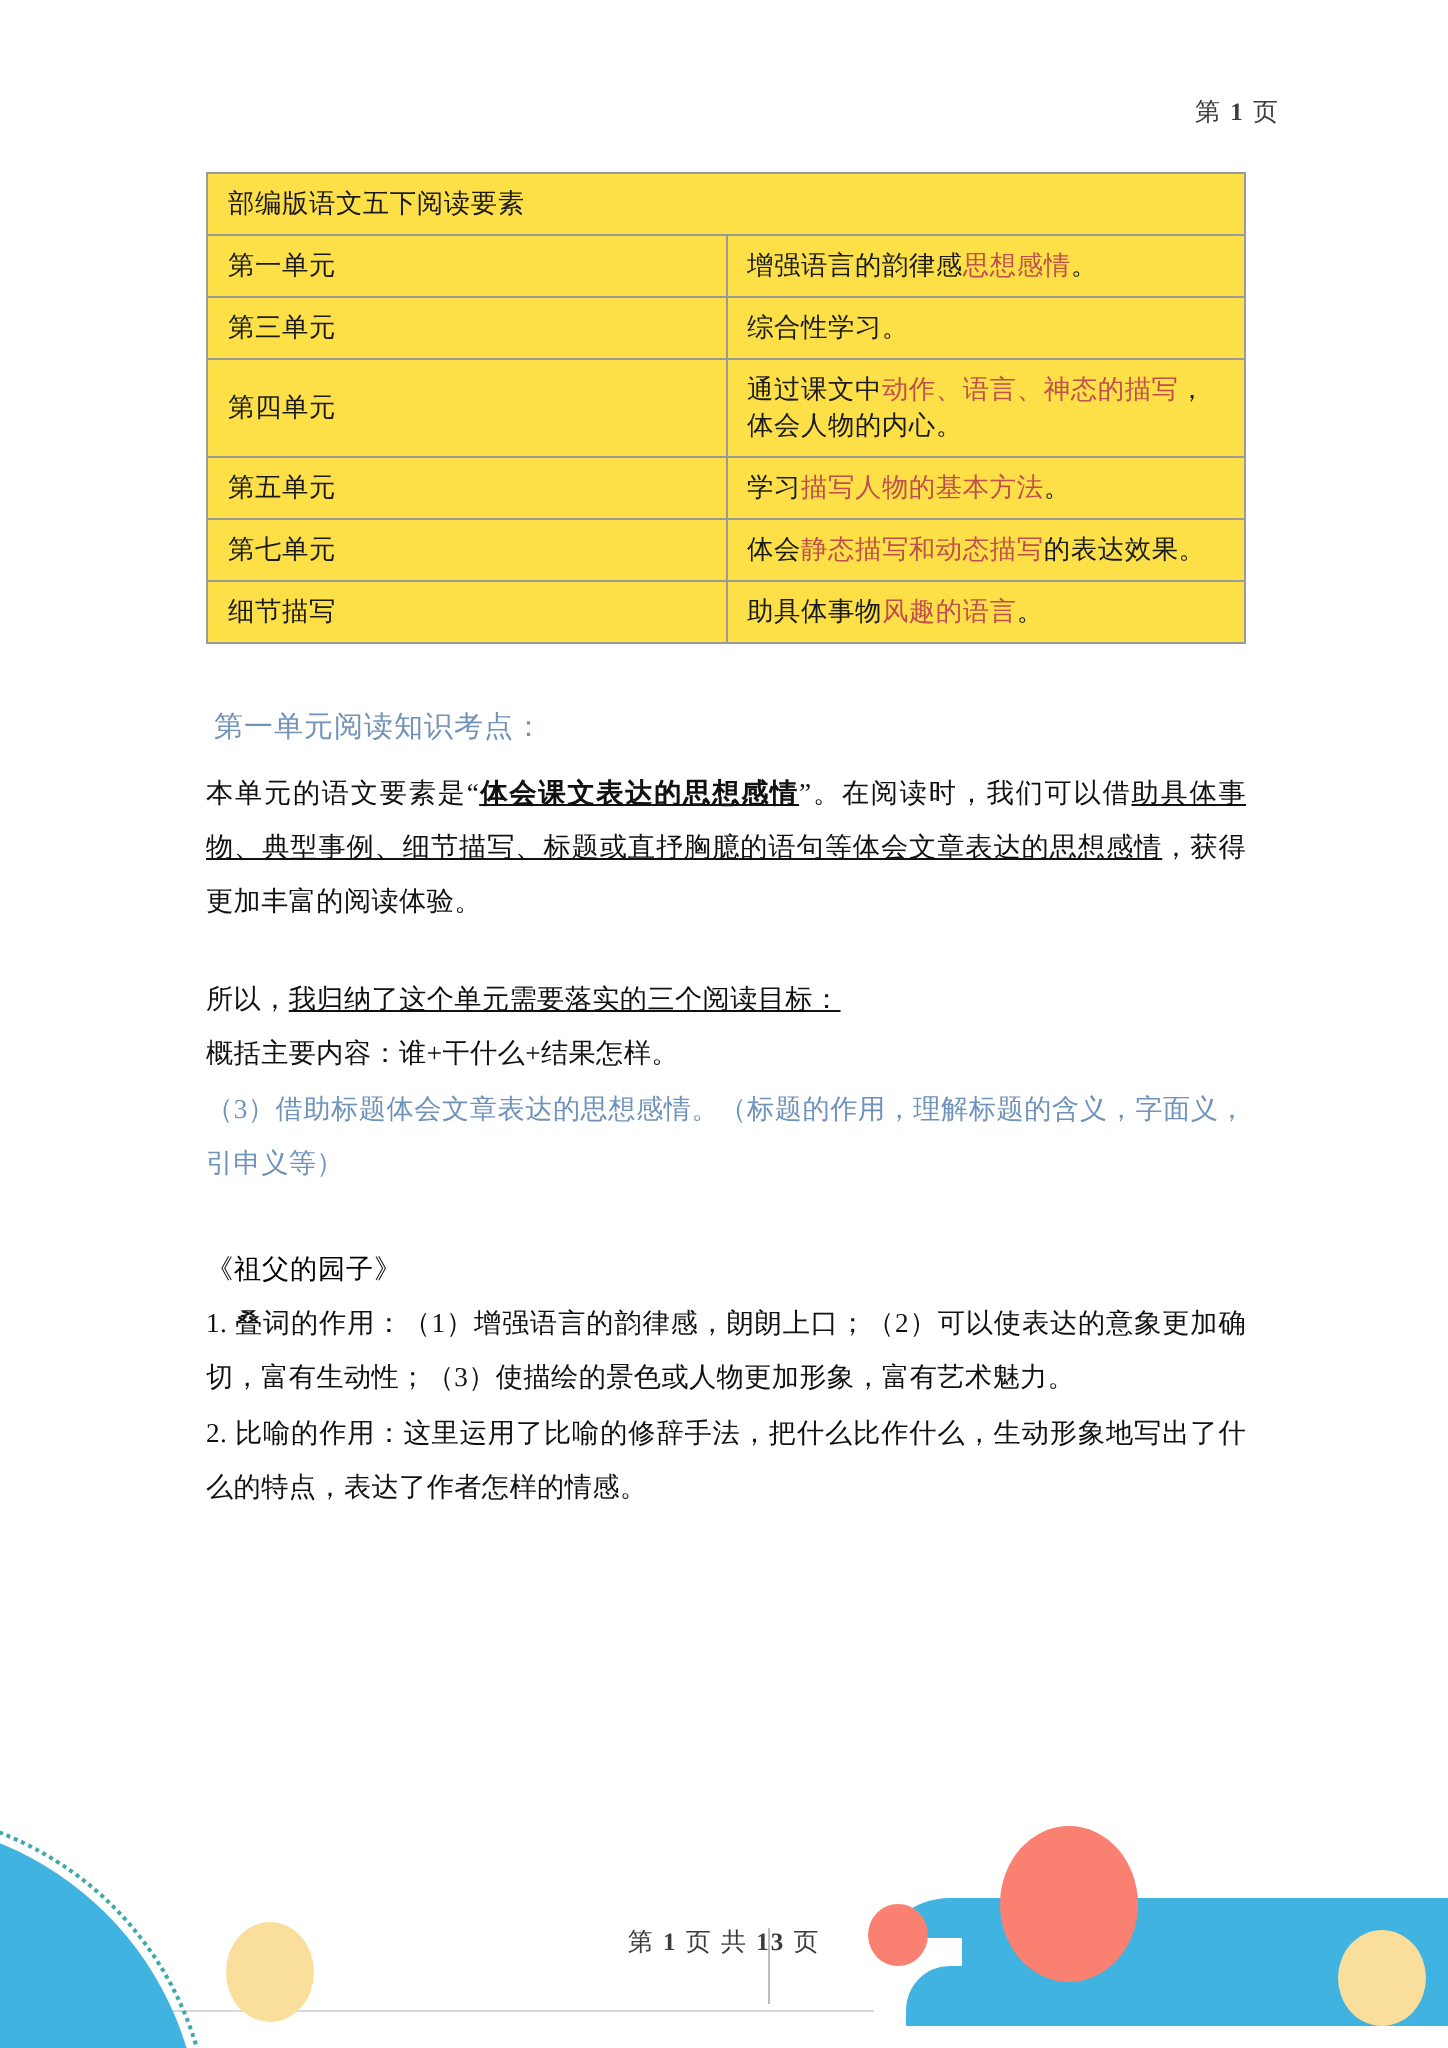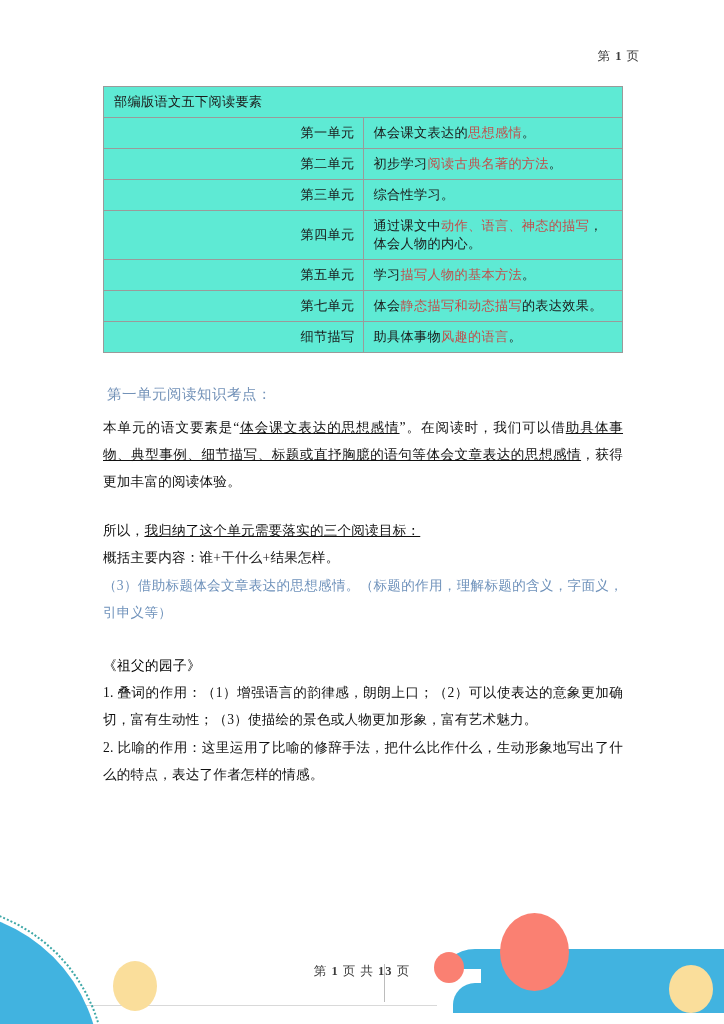--- a/index.html
+++ b/index.html
@@ -40,59 +40,59 @@
     left: 103px;
     top: 86px;
     width: 520px;
   }
 
   
   table.elements-table {
     border-collapse: collapse;
     width: 520px;
     table-layout: fixed;
-    background: #5eead4;
+    background: #fde047;
   }
   table.elements-table td {
     border: 1px solid #9a9a9a;
     font-size: 13.2px;
     color: #1a1a1a;
     padding: 6px 8px 6px 10px;
     line-height: 1.35;
     height: 18px;
     vertical-align: middle;
     letter-spacing: 0.3px;
   }
   td.title-cell {
     padding-left: 10px;
   }
   td.unit-cell {
     width: 112px;
-    text-align: right;
+    text-align: left;
     padding-left: 0;
     padding-right: 0;
   }
   .hl-red { color: #c0504d; }
 
   
   .section-head {
     margin: 32px 0 10px 4px;
     font-size: 14.5px;
     color: #7392b8;
     letter-spacing: 0.5px;
   }
   p.body-par {
     margin: 0 0 0 0;
     font-size: 13.6px;
     line-height: 2.0;
     color: #111111;
     text-align: justify;
     letter-spacing: 0.2px;
   }
-  .bu { font-weight: 400; text-decoration: underline; }
+  .bu { font-weight: 700; text-decoration: underline; }
   .u { text-decoration: underline; }
   .blue { color: #6f92bb; }
   .gap { height: 22px; }
   .gap-lg { height: 26px; }
 
   .title-red {
     font-size: 13.6px;
     color: #000000;
     line-height: 2.0;
     margin: 0;
@@ -238,30 +238,24 @@
 
     <table class="elements-table">
       <tbody>
         <tr>
           <td class="title-cell" colspan="2">部编版语文五下阅读要素</td>
         </tr>
 
         <tr>
           <td class="unit-cell">第一单元</td>
           <td>
-            <span>体会课文表达的</span><span class="hl-red">思想感情</span><span>。</span>
-          </td>
-        </tr>
-
-        <tr>
-          <td class="unit-cell">第二单元</td>
-          <td>
-            <span>初步学习</span><span class="hl-red">阅读古典名著的方法</span><span>。</span>
-          </td>
-        </tr>
+            <span>增强语言的韵律感</span><span class="hl-red">思想感情</span><span>。</span>
+          </td>
+        </tr>
+
 
         <tr>
           <td class="unit-cell">第三单元</td>
           <td>
             <span>综合性学习。</span><span class="hl-red"></span><span></span>
           </td>
         </tr>
 
         <tr>
           <td class="unit-cell">第四单元</td>

